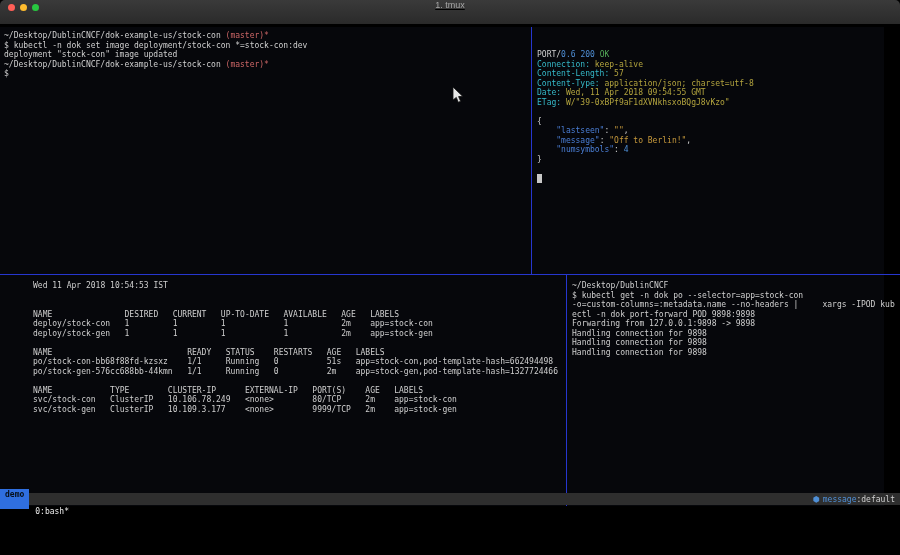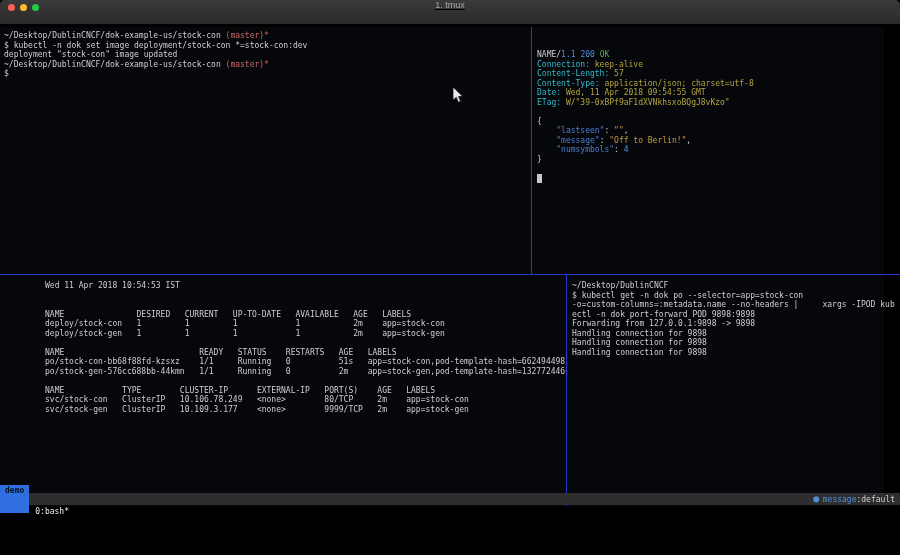--- a/index.html
+++ b/index.html
@@ -18,21 +18,21 @@
   .light.green { background:var(--traffic_green,#28c840); }
   .title { font-family:"Liberation Sans",sans-serif; font-size:9px; color:var(--title_text,#a8a8a8); }
 
   .terminal { position:absolute; top:14px; left:0; width:884px; height:479px;
     background:var(--terminal_bg,#06070b);margin-top:13px; }
 
   .pane { position:absolute; overflow:hidden; font-size:8px; line-height:9.5px;
     color:var(--text,#cfcfcf); }
   .pane-tl { left:0; top:0; width:531px; height:247px; padding:4px 4px; }
   .pane-tr { left:532px; top:0; width:368px; height:247px; padding:4px 5px; }
-  .pane-bl { left:0; top:248px; width:566px; height:231px; padding:6px 4px 0 45px; }
+  .pane-bl { left:0; top:248px; width:566px; height:231px; padding:6px 4px 0 33px; }
   .pane-br { left:567px; top:248px; width:333px; height:231px; padding:6px 5px; }
 
   .vdiv-top { position:absolute; left:531px; top:0; width:1px; height:248px; background:var(--pane_border,#2636cf); }
   .hdiv { position:absolute; left:0; top:247px; width:900px; height:1px; background:var(--pane_border,#2636cf); }
   .vdiv-bottom { position:absolute; left:566px; top:248px; width:1px; height:231px; background:var(--pane_border,#2636cf); }
 
   .line { white-space:pre; min-height:9.5px; }
   pre { margin:0; font:inherit; line-height:9.5px; white-space:pre; color:inherit; }
 
   .branch { color:var(--branch,#cc6666); }
@@ -43,21 +43,21 @@
   .jkey { color:var(--json_key,#4b7fd6); }
   .jstr { color:var(--json_string,#c89a3c); }
   .jnum { color:var(--json_number,#4f8fd6); }
 
   .cursor { display:inline-block; width:5px; height:9px; background:var(--cursor,#c8c8c8); vertical-align:top; }
   .mouse { position:absolute; left:452px; top:60px; }
 
   .statusbar { position:absolute; top:493px; left:0; width:900px; height:12px;
     background:var(--statusbar_bg,#2e2e2e); display:flex; align-items:center; font-size:8px; }
   .session-chip { background:var(--session_bg,#2f6fe0); color:#071019; padding:0 5px;
-    height:28px; line-height:12px; font-weight:bold; }
+    height:20px; line-height:12px; font-weight:bold; }
   .window-name { color:#ececec; margin-left:6px;margin-top:24px; }
   .sb-right { margin-left:auto; margin-right:5px; color:#cfcfcf; }
   .hex { color:var(--accent_blue,#4f8fd6); margin-right:3px; }
   .ctx { color:var(--accent_blue,#4f8fd6); }
   .ns { color:#cfcfcf; }
 </style>
 </head>
 <body>
 
 <div class="window">
@@ -80,21 +80,21 @@
 <div class="line"><span>~/Desktop/DublinCNCF/dok-example-us/stock-con </span><span class="branch">(master)*</span></div>
 <div class="line">$</div>
       <svg class="mouse" width="11" height="17" viewBox="0 0 11 17">
           <path d="M1 0 L1 13 L4.3 10.4 L6.3 15.3 L8.6 14.3 L6.6 9.6 L10.6 9.3 Z" fill="#e8e8e8" stroke="#111" stroke-width="0.8"></path>
         </svg>
     </div>
 
     <div class="pane pane-tr">
 <div class="line"></div>
 <div class="line"></div>
-<div class="line"><span>NAME/</span><span class="httpblue">1.1</span><span> </span><span class="httpblue">200</span><span> </span><span class="httpgreen">OK</span></div>
+<div class="line"><span>PORT/</span><span class="httpblue">0.6</span><span> </span><span class="httpblue">200</span><span> </span><span class="httpgreen">OK</span></div>
 <div>
           <div class="line"><span class="hname">Connection:</span><span class="hval"> keep-alive</span></div>
           <div class="line"><span class="hname">Content-Length:</span><span class="hval"> 57</span></div>
           <div class="line"><span class="hname">Content-Type:</span><span class="hval"> application/json; charset=utf-8</span></div>
           <div class="line"><span class="hname">Date:</span><span class="hval"> Wed, 11 Apr 2018 09:54:55 GMT</span></div>
           <div class="line"><span class="hname">ETag:</span><span class="hval"> W/"39-0xBPf9aF1dXVNkhsxoBQgJ8vKzo"</span></div>
         </div>
 <div class="line"></div>
 <div>
           <div class="line">{</div>

